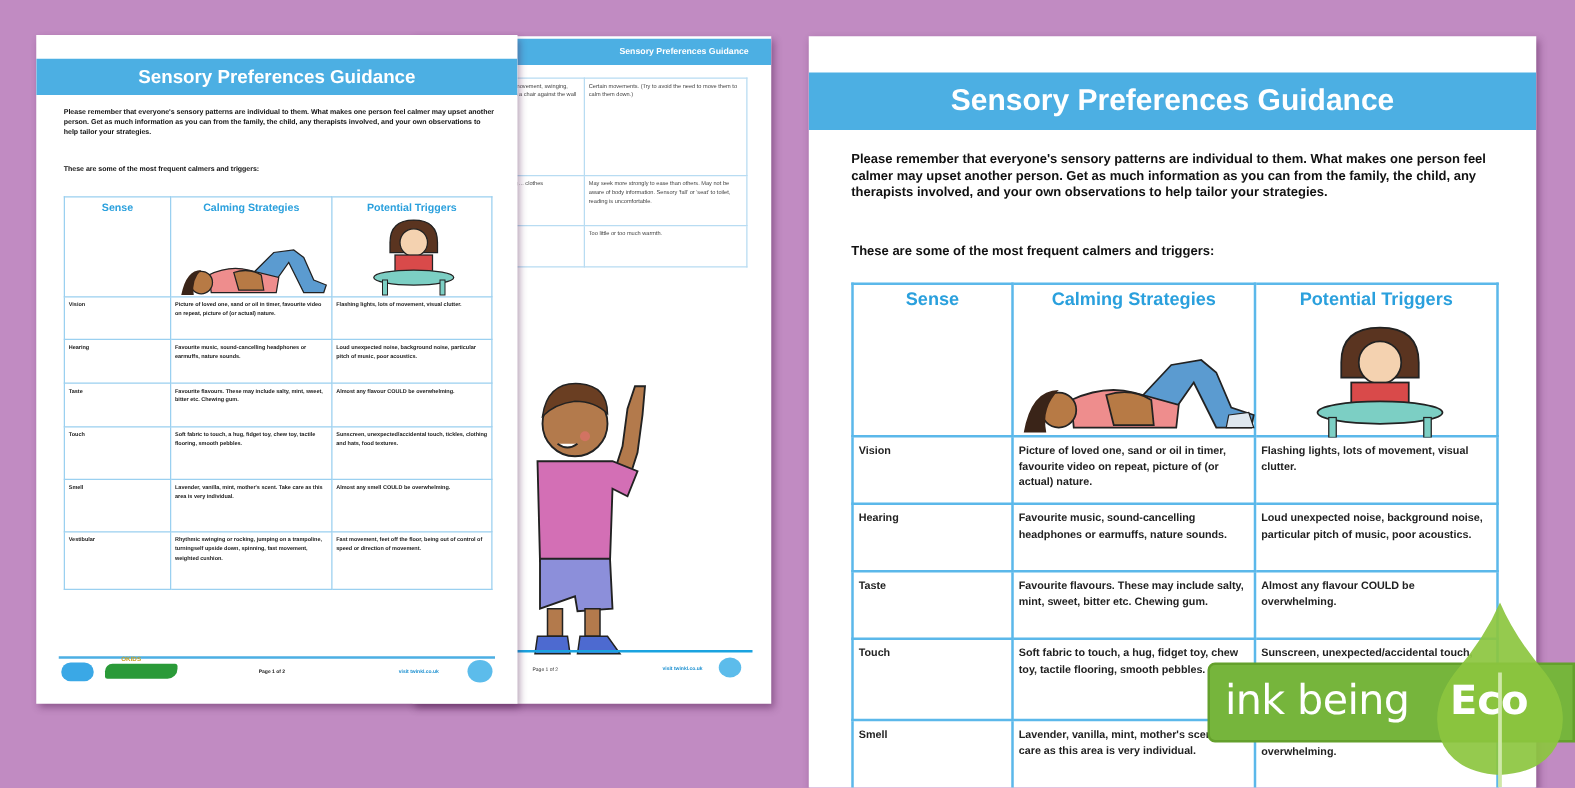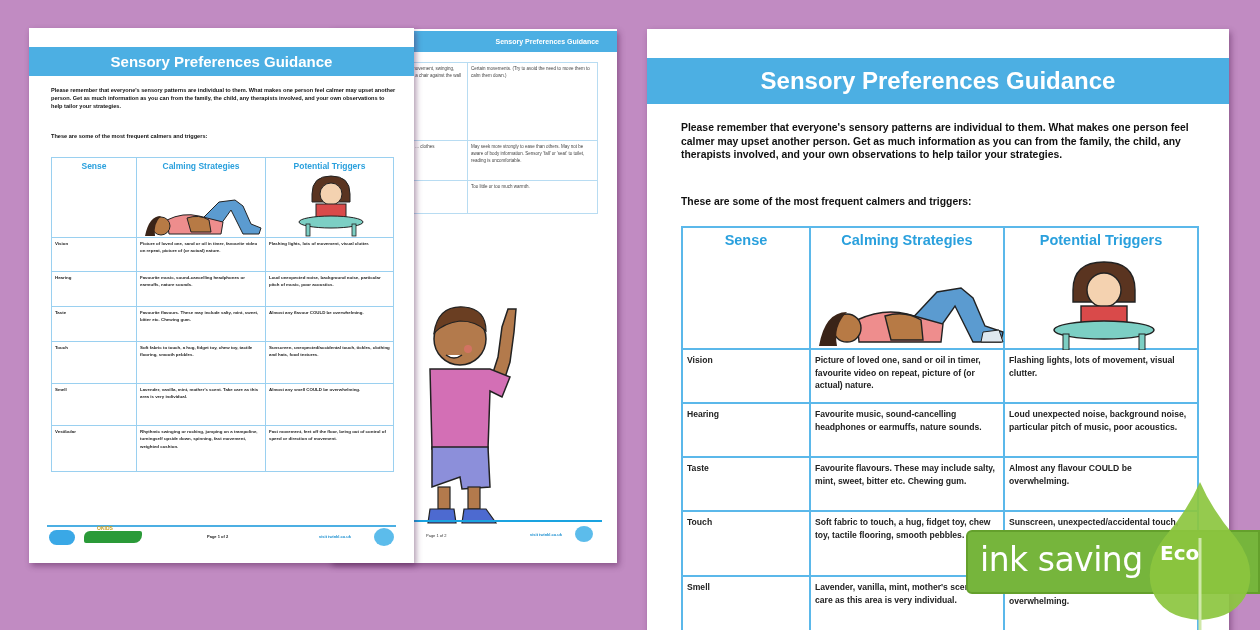--- a/index.html
+++ b/index.html
@@ -124,21 +124,21 @@
     background: #76b53c; border-radius: 6px 0 0 6px;
     border: 2px solid #64a02c;
   }
   .eco-text {
     position: absolute; left: 980px; top: 540px; color: #ffffff;
     font-size: 33px; font-family: "DejaVu Sans", sans-serif; letter-spacing: -0.5px;
   }
   .eco-leaf { position: absolute; left: 1140px; top: 480px; width: 120px; height: 150px; }
   .eco-word {
     position: absolute; left: 1160px; top: 541px; color: #ffffff; font-weight: bold;
-    font-size: 20px; font-family: "DejaVu Sans", sans-serif;
+    font-size: 32px; font-family: "DejaVu Sans", sans-serif;
   }
 </style>
 </head>
 <body>
 
 <div class="page" id="page-back">
   <div class="hdr">Sensory Preferences Guidance</div>
   <table>
     <tbody>
         <tr style="height:78px">
@@ -320,18 +320,18 @@
     <tr class="r-tall">
       <td>Smell</td>
       <td>Lavender, vanilla, mint, mother's scent. Take care as this area is very individual.</td>
       <td style="padding-top:18px">overwhelming.</td>
     </tr>
   </tbody>
     </table>
 </div>
 
 <div class="eco-bar"></div>
-<div class="eco-text">ink saving</div>
+<div class="eco-text">ink being</div>
 <svg class="eco-leaf" viewBox="0 0 120 150">
   <path d="M60 2 Q72 30 96 58 Q116 84 108 110 Q98 138 60 140 Q22 138 12 110 Q4 84 24 58 Q48 30 60 2 Z" fill="#8cc63f" opacity="0.92"></path>
   <line x1="60" y1="58" x2="60" y2="150" stroke="#cfe8a8" stroke-width="3"></line>
 </svg>
 <div class="eco-word">Eco</div>
 
 </body></html>

